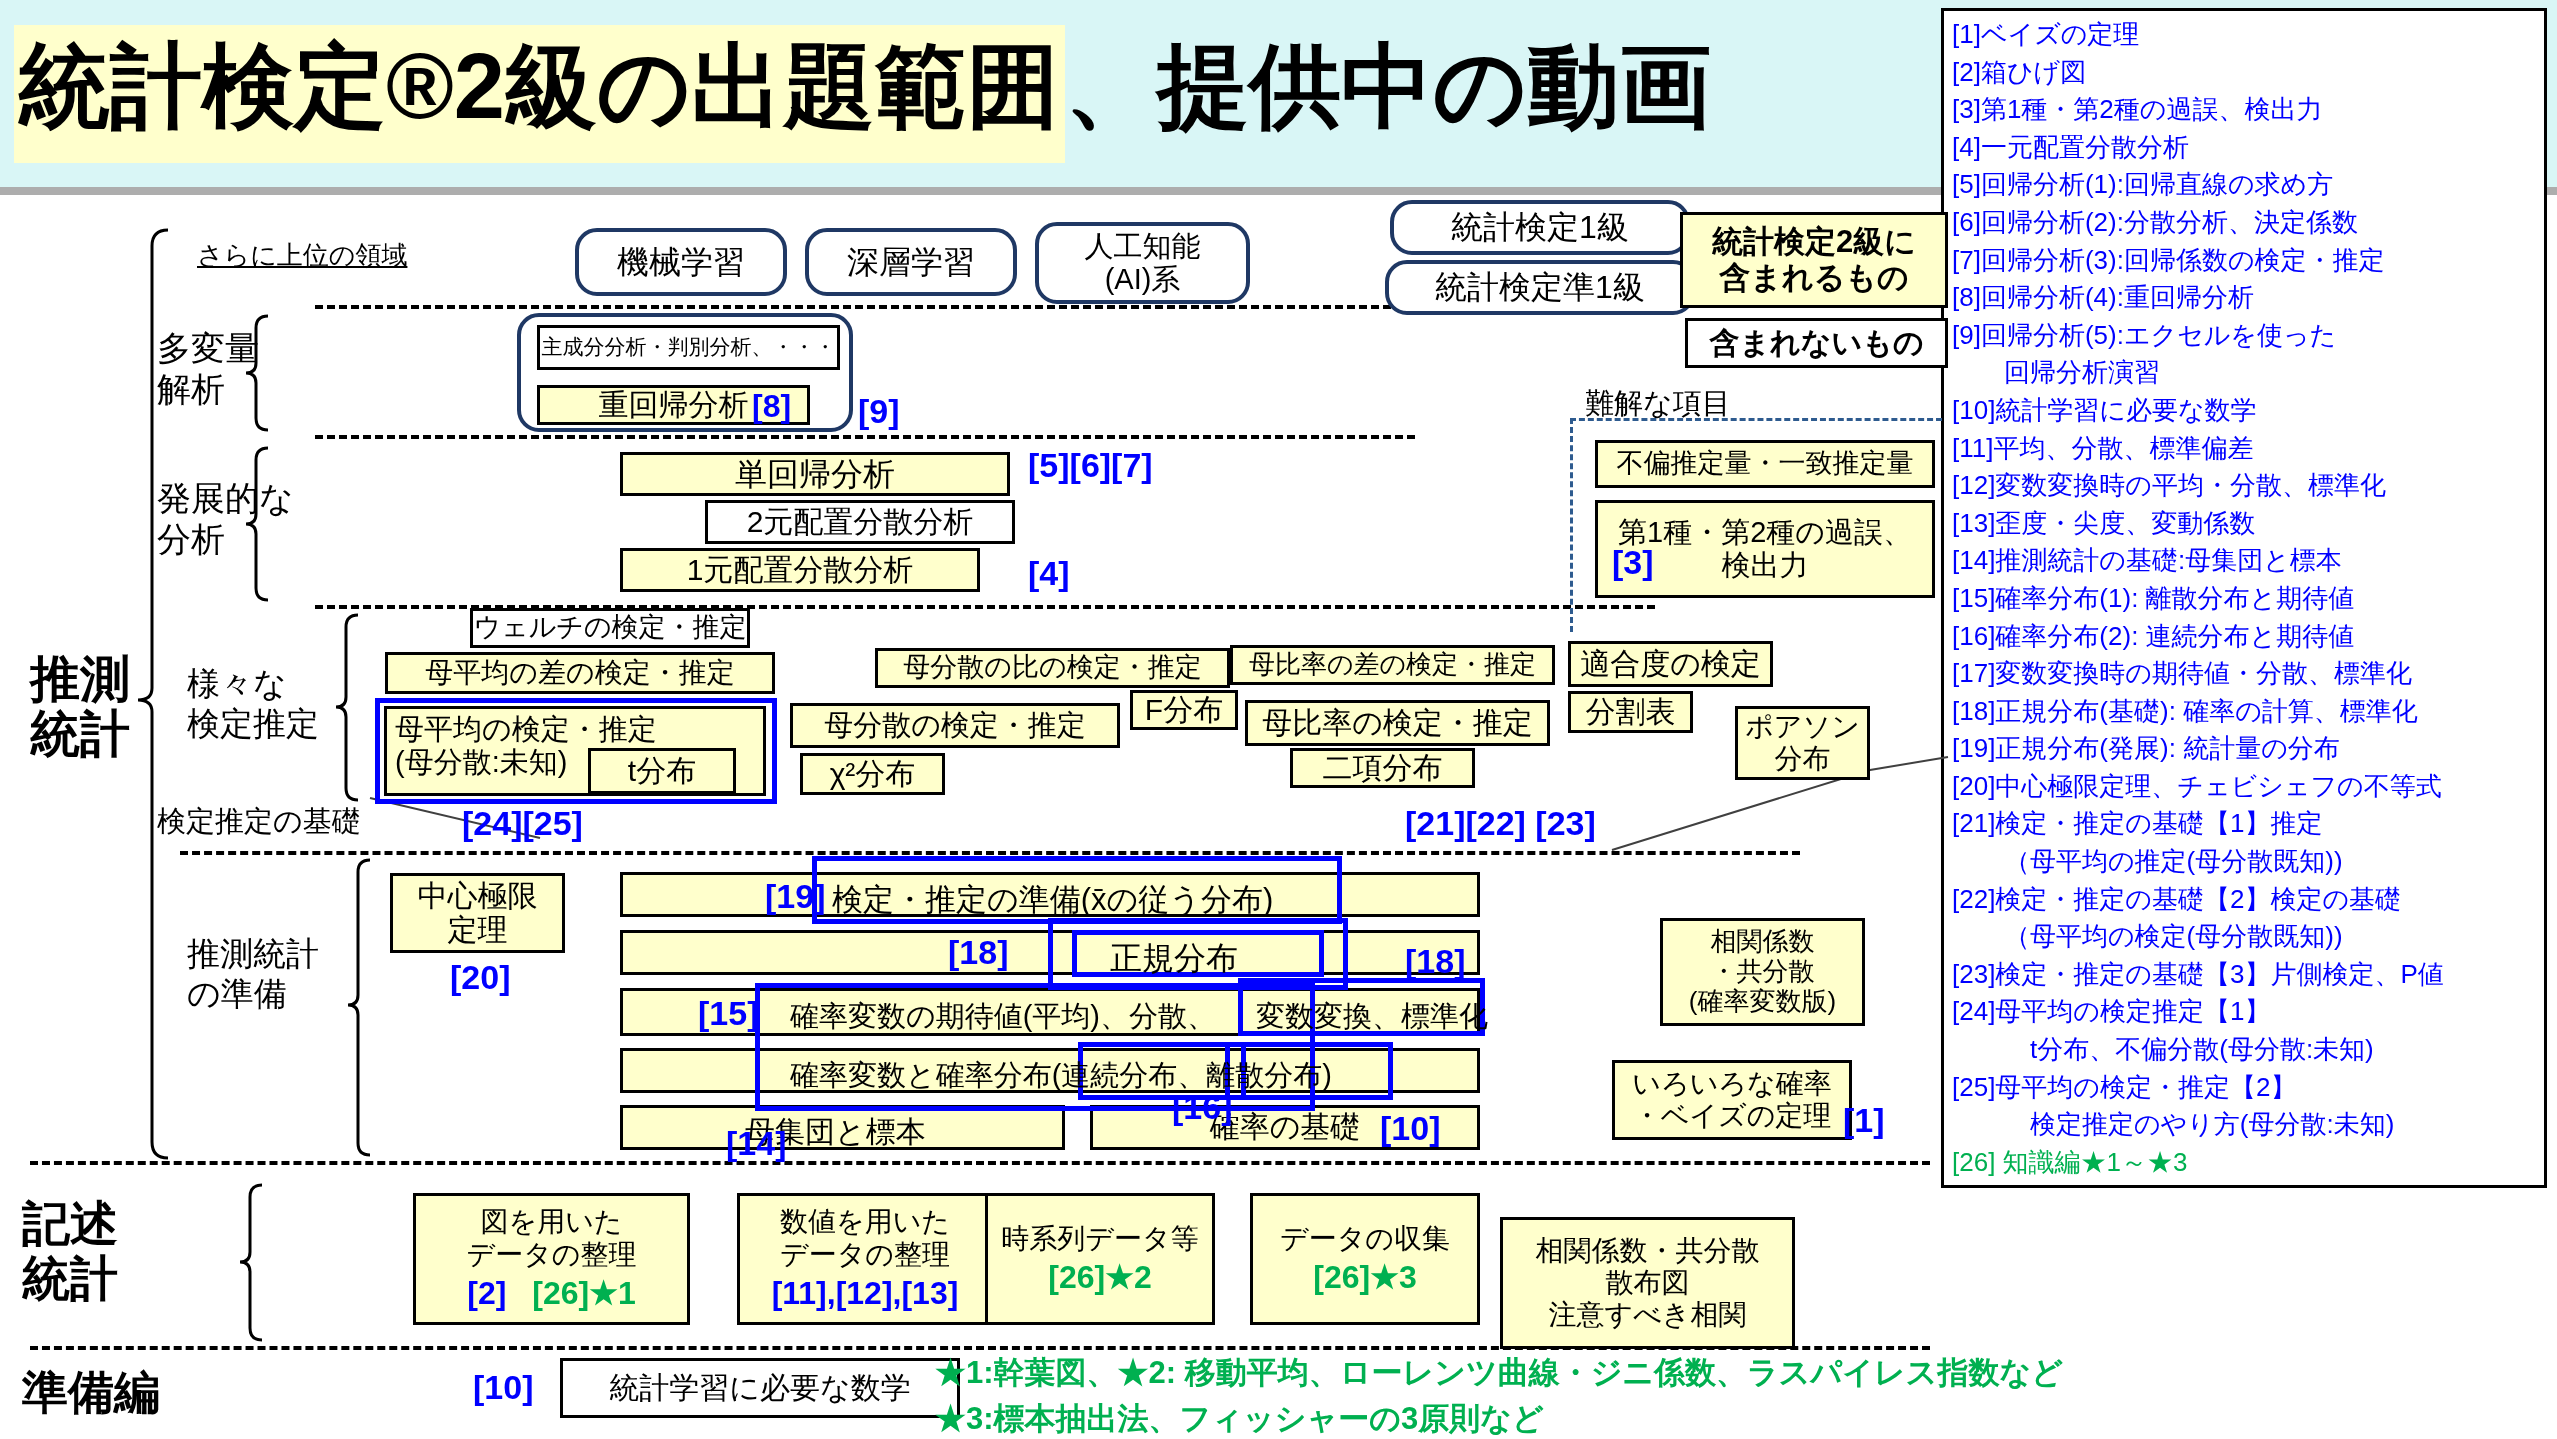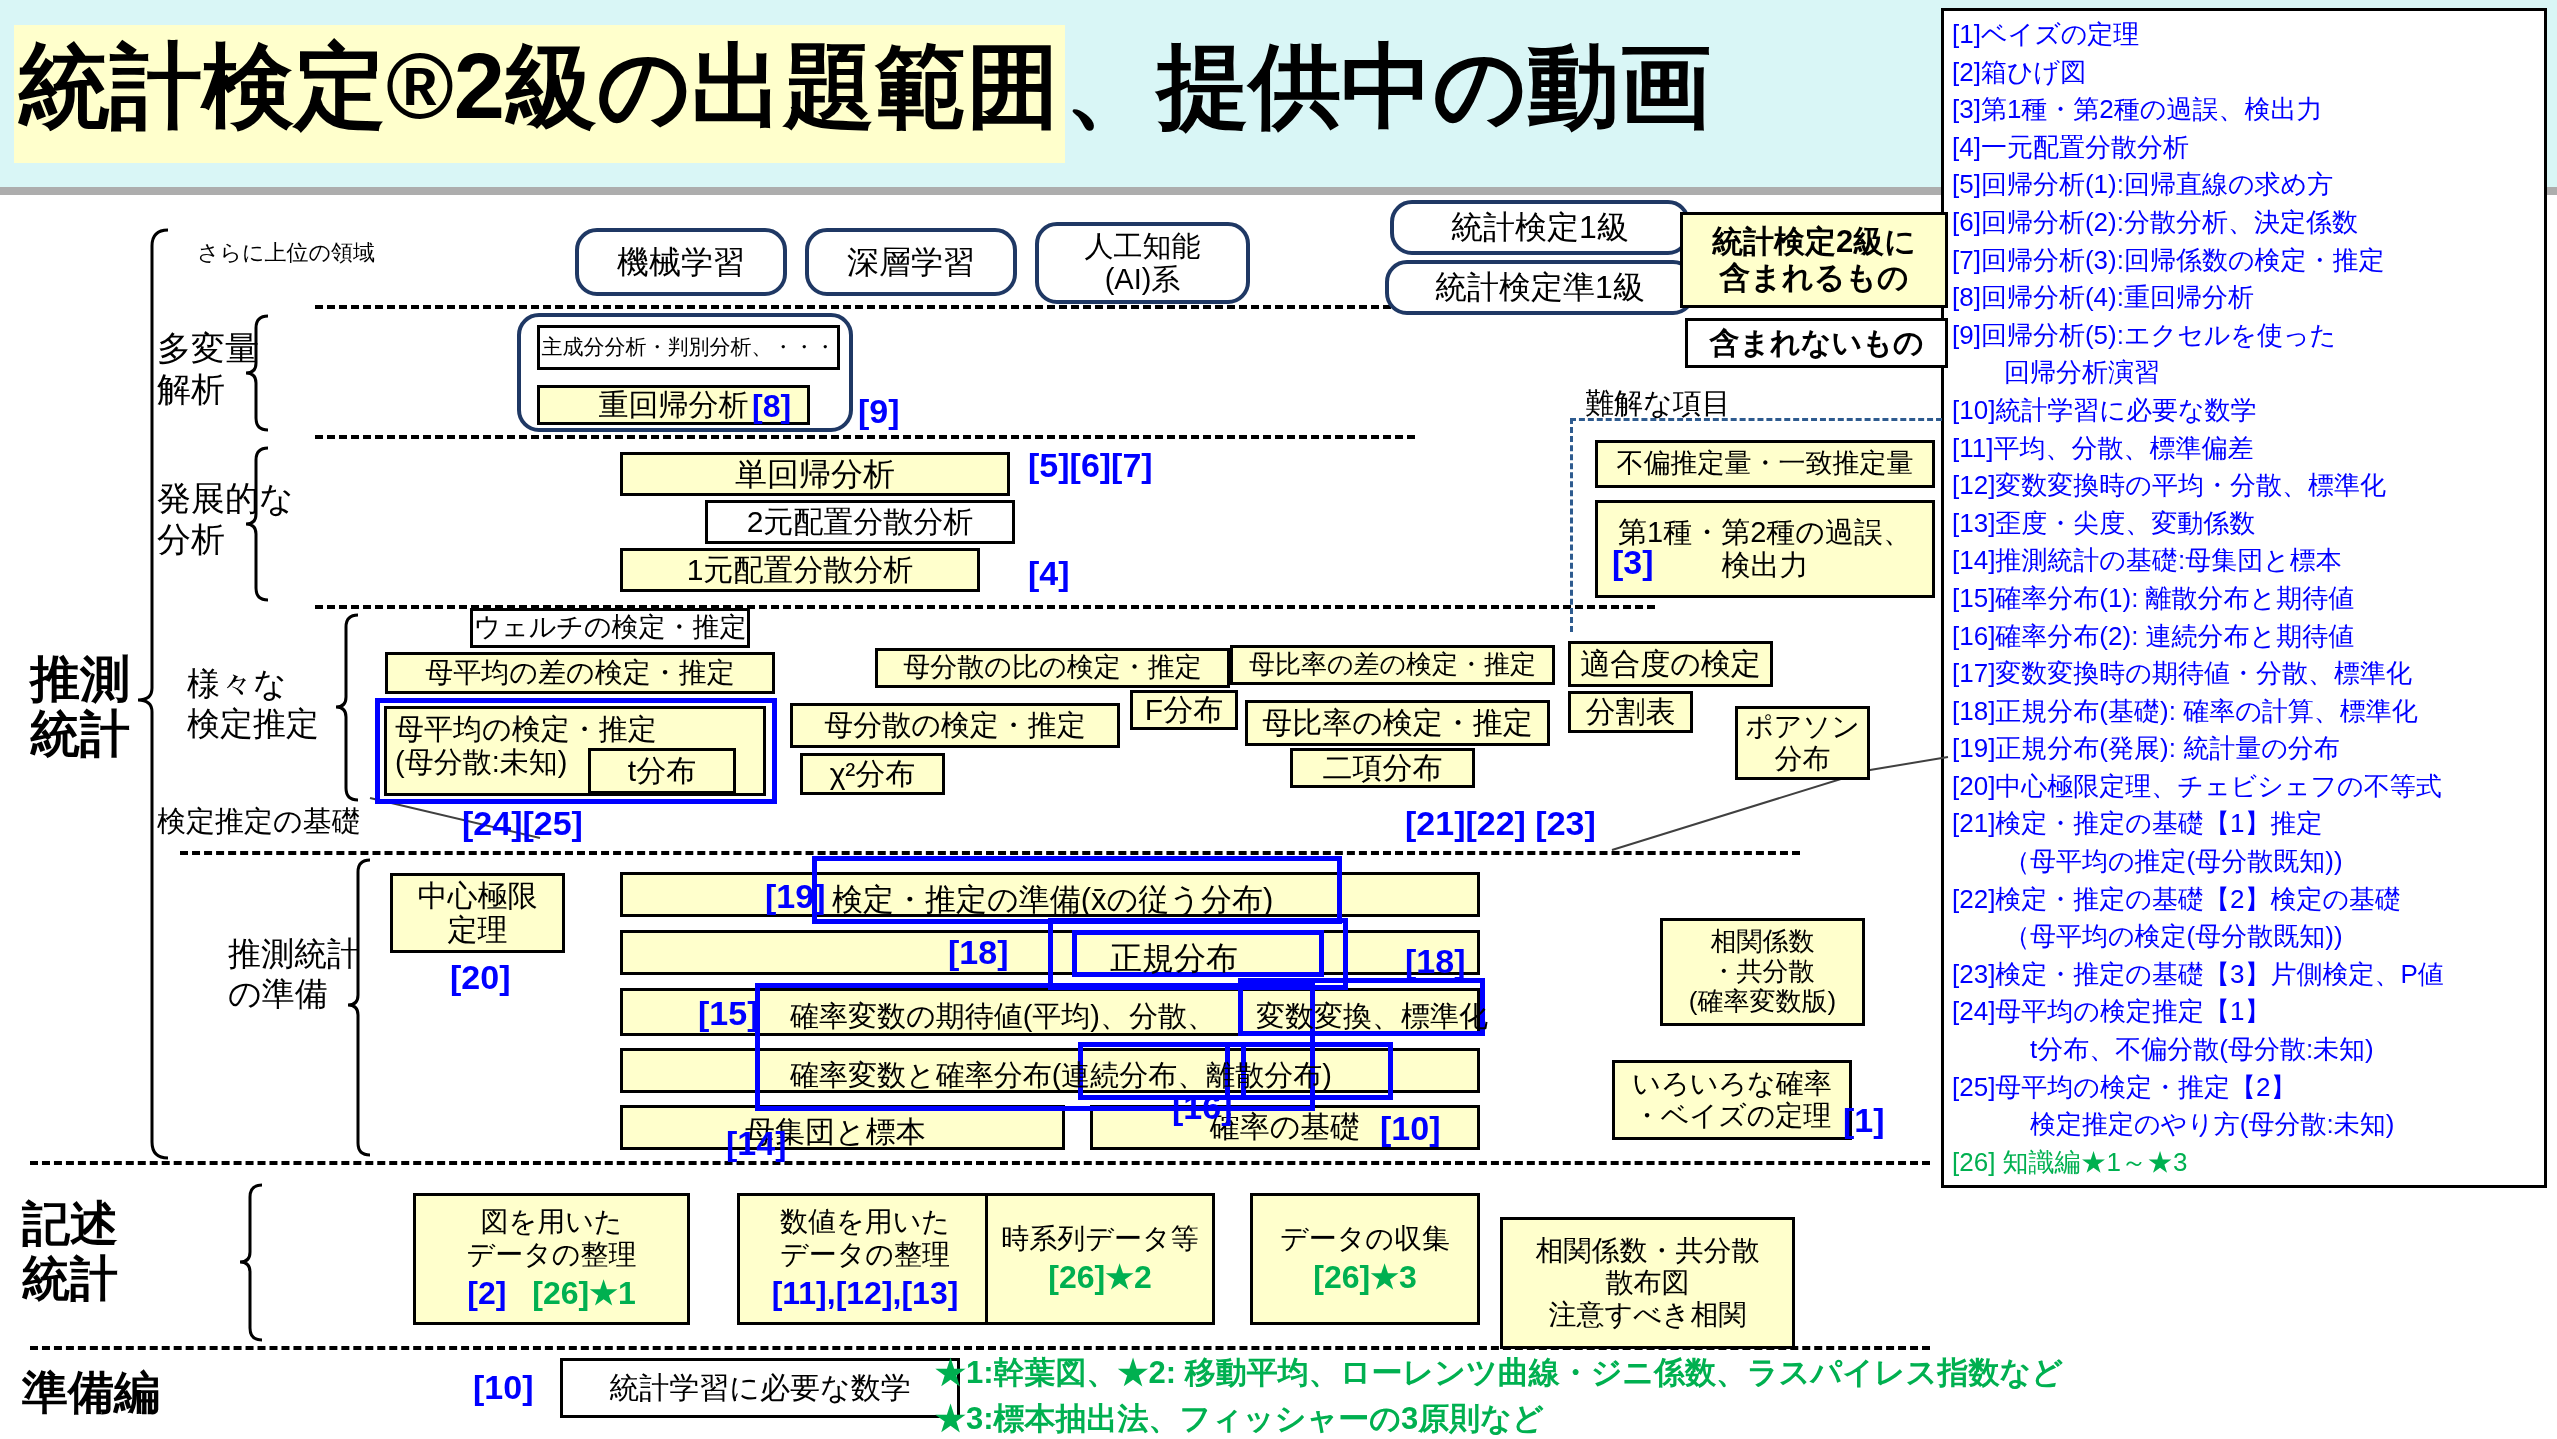--- a/index.html
+++ b/index.html
@@ -11,27 +11,27 @@
   h1.title{position:absolute;left:14px;top:6px;margin:0;font-size:92px;font-weight:bold;
            letter-spacing:0;line-height:160px;white-space:nowrap;}
   h1.title .hl{background:#ffffcc;padding:10px 6px 26px 4px;}
   
   .legend{position:absolute;left:1941px;top:8px;width:606px;height:1180px;background:#fff;
           border:3px solid #000;box-sizing:border-box;padding:5px 8px;overflow:hidden;}
   .legend-item{font-size:26px;line-height:37.6px;color:#0000ff;white-space:pre;}
   .legend-item.green{color:#00b050;}
   
   .lbl{position:absolute;white-space:pre-line;line-height:1.22;}
-  .lbl-top{left:197px;top:240px;font-size:22px;}
+  .lbl-top{left:197px;top:240px;font-size:26px;text-decoration:underline;}
   .lbl-mv{left:157px;top:328px;font-size:34px;}
   .lbl-adv{left:157px;top:478px;font-size:34px;}
   .lbl-inf{left:30px;top:652px;font-size:50px;font-weight:bold;line-height:1.1;}
   .lbl-var{left:187px;top:664px;font-size:33px;}
   .lbl-basis{left:157px;top:804px;font-size:29px;}
-  .lbl-prep{left:187px;top:934px;font-size:33px;margin-left:41px;}
+  .lbl-prep{left:187px;top:934px;font-size:33px;}
   .lbl-desc{left:22px;top:1196px;font-size:48px;font-weight:bold;line-height:1.15;}
   .lbl-junbi{left:22px;top:1364px;font-size:46px;font-weight:bold;}
   .lbl-diff{left:1585px;top:386px;font-size:29px;}
   
   .bx{position:absolute;box-sizing:border-box;border:3px solid #000;background:#fff;
       display:flex;align-items:center;justify-content:center;text-align:center;
       font-size:30px;line-height:1.15;white-space:pre-line;}
   .yellow{background:#ffffcc;}
   .rounded{border:4px solid #1f3864;border-radius:22px;background:#fff;}
   .bold{font-weight:bold;}

